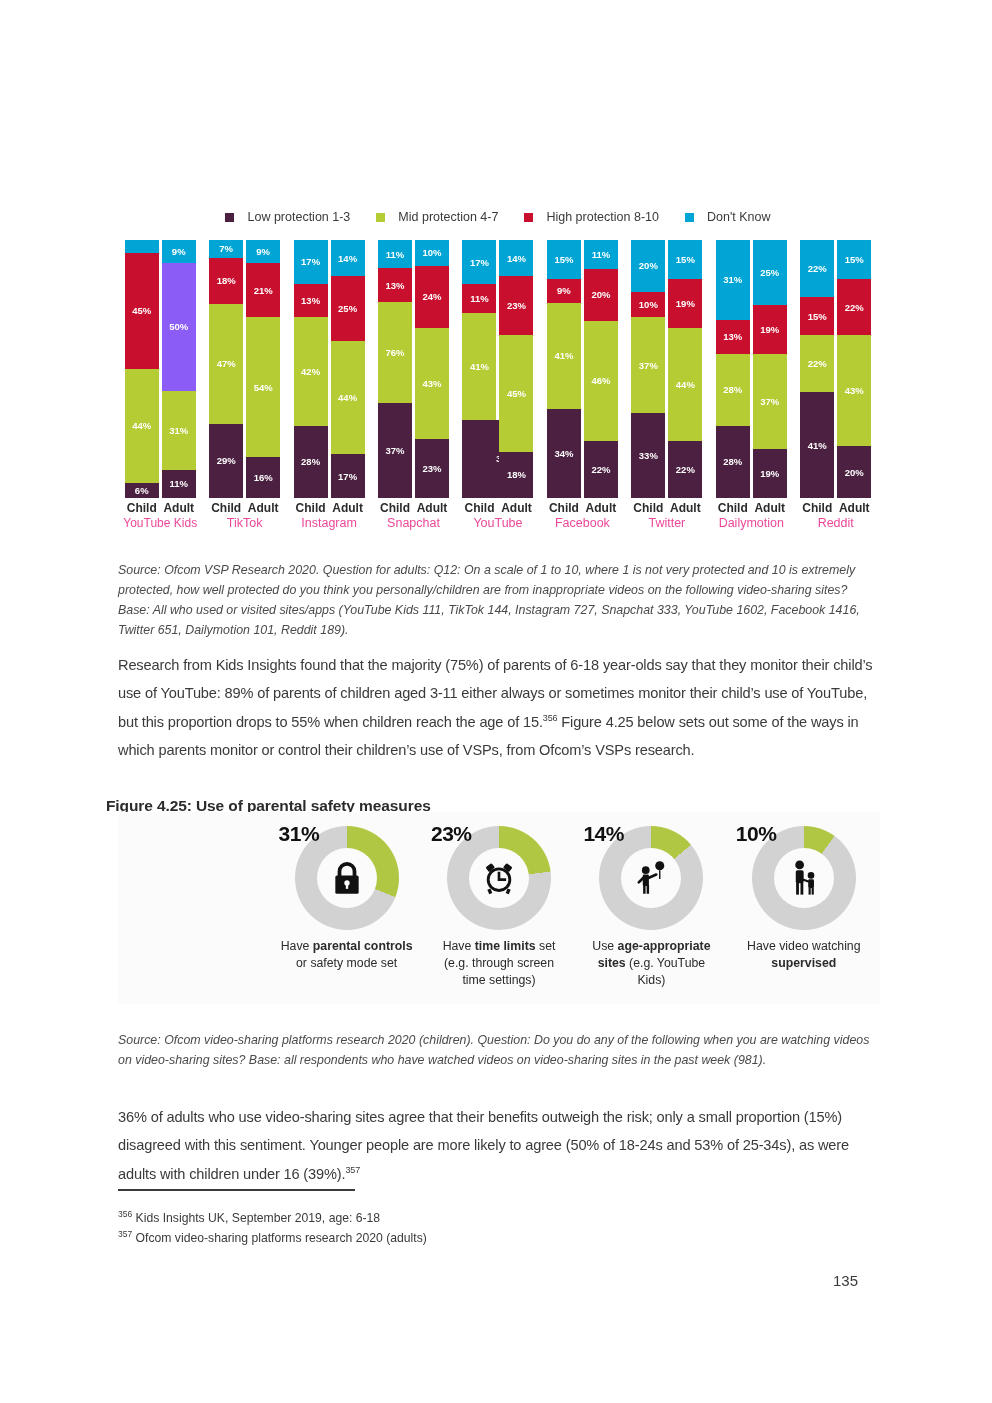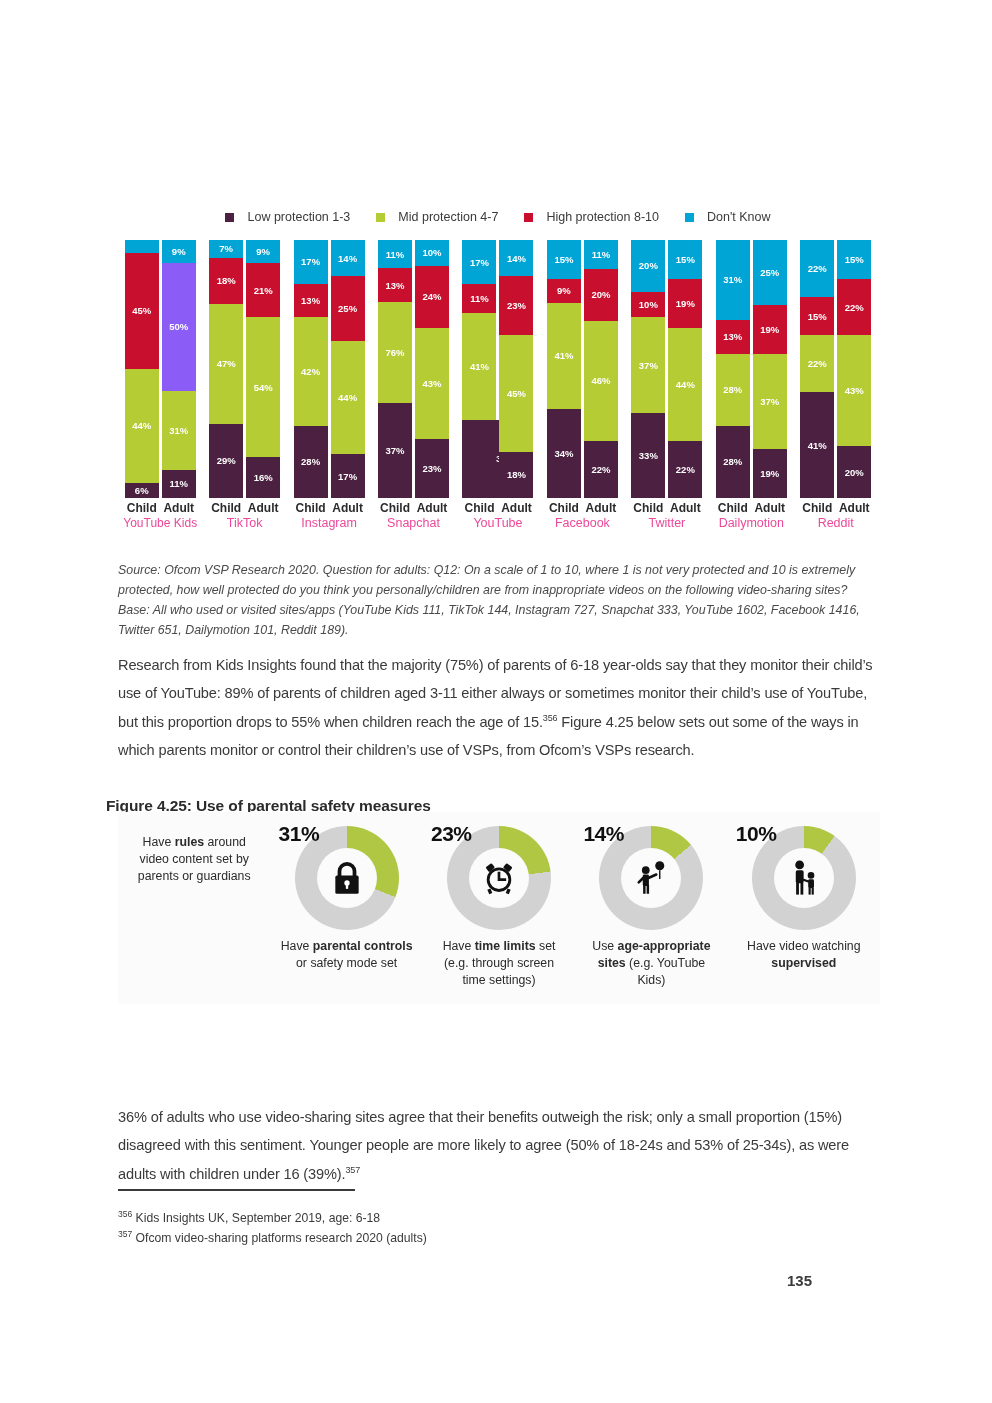--- a/index.html
+++ b/index.html
@@ -69,21 +69,21 @@
   .donut-icon{position:absolute;left:26px;top:26px;width:52px;height:52px;
      display:flex;align-items:center;justify-content:center;}
 
   
   #fn-rule{position:absolute;left:118px;top:1189px;width:237px;height:1.6px;background:#3a3a3a;}
   .footnote{position:absolute;font-size:12.2px;line-height:19px;color:#3a3a3a;}
   #fn1{left:118px;top:1209px;}
   #fn2{left:118px;top:1229px;}
   .fn-mark{font-size:8.5px;vertical-align:super;line-height:0;}
 
-  #page-num{position:absolute;left:787px;top:1272px;font-size:15px;color:#3a3a3a;font-weight:bold;}
+  #page-num{position:absolute;left:833px;top:1272px;font-size:15px;color:#3a3a3a;}
 </style>
 </head>
 <body>
 
 <div class="page">
 
 
   <div class="legend" id="chart-legend">
       <div class="legend-item">
         <span class="legend-swatch" style="background: rgb(75, 32, 64);"></span>
@@ -298,21 +298,20 @@
   </div>
 
   <p class="source-note" id="src424">Source: Ofcom VSP Research 2020. Question for adults: Q12: On a scale of 1 to 10, where 1 is not very protected and 10 is extremely protected, how well protected do you think you personally/children are from inappropriate videos on the following video-sharing sites? Base: All who used or visited sites/apps (YouTube Kids 111, TikTok 144, Instagram 727, Snapchat 333, YouTube 1602, Facebook 1416, Twitter 651, Dailymotion 101, Reddit 189).</p>
 
   <p class="body-par" id="par1">Research from Kids Insights found that the majority (75%) of parents of 6-18 year-olds say that they monitor their child’s use of YouTube: 89% of parents of children aged 3-11 either always or sometimes monitor their child’s use of YouTube, but this proportion drops to 55% when children reach the age of 15.<sup>356</sup> Figure 4.25 below sets out some of the ways in which parents monitor or control their children’s use of VSPs, from Ofcom’s VSPs research.</p>
 
   <h2 class="fig-title" id="fig425-title">Figure 4.25: Use of parental safety measures</h2>
 
   <div id="donut-panel">
       <div class="donut-cell">
-        <div class="donut-caption">Have <b>rules</b> around video content set by parents or guardians</div>
       </div>
       <div class="donut-cell">
         <div class="donut-wrap">
           <div style="position: absolute; inset: 0px; border-radius: 50%; background: conic-gradient(rgb(175, 199, 66) 0deg, rgb(175, 199, 66) 111.6deg, rgb(210, 210, 210) 111.6deg, rgb(210, 210, 210) 360deg);"></div>
           <div style="position: absolute; left: 22px; top: 22px; width: 60px; height: 60px; border-radius: 50%; background: rgb(251, 251, 251);"></div>
           <div class="donut-icon">
             <svg viewBox="0 0 48 48" width="40" height="40">
               <path d="M15 22v-6a9 9 0 0 1 18 0v6" fill="none" stroke="#111" stroke-width="4.5"></path>
               <rect x="10" y="21" width="28" height="22" rx="2" fill="#111"></rect>
               <circle cx="24" cy="30" r="3.2" fill="#fff"></circle>
@@ -377,20 +376,21 @@
               <rect x="32.7" y="35" width="2.5" height="8" fill="#111"></rect>
               <path d="M23.5 26 L29 28" stroke="#111" stroke-width="2.4" stroke-linecap="round"></path>
             </svg>
           </div>
           <div class="donut-pct">10%</div>
         </div>
         <div class="donut-caption">Have video watching <b>supervised</b></div>
       </div>
     </div>
 
+  <p class="source-note" id="src425">Source: Ofcom video-sharing platforms research 2020 (children). Question: Do you do any of the following when you are watching videos on video-sharing sites? Base: all respondents who have watched videos on video-sharing sites in the past week (981).</p>
 
   <p class="body-par" id="par2">36% of adults who use video-sharing sites agree that their benefits outweigh the risk; only a small proportion (15%) disagreed with this sentiment. Younger people are more likely to agree (50% of 18-24s and 53% of 25-34s), as were adults with children under 16 (39%).<sup>357</sup></p>
 
   <div id="fn-rule"></div>
   <div class="footnote" id="fn1"><span class="fn-mark">356</span><span> Kids Insights UK, September 2019, age: 6-18</span></div>
   <div class="footnote" id="fn2"><span class="fn-mark">357</span><span> Ofcom video-sharing platforms research 2020 (adults)</span></div>
 
   <div id="page-num">135</div>
 </div>
 

